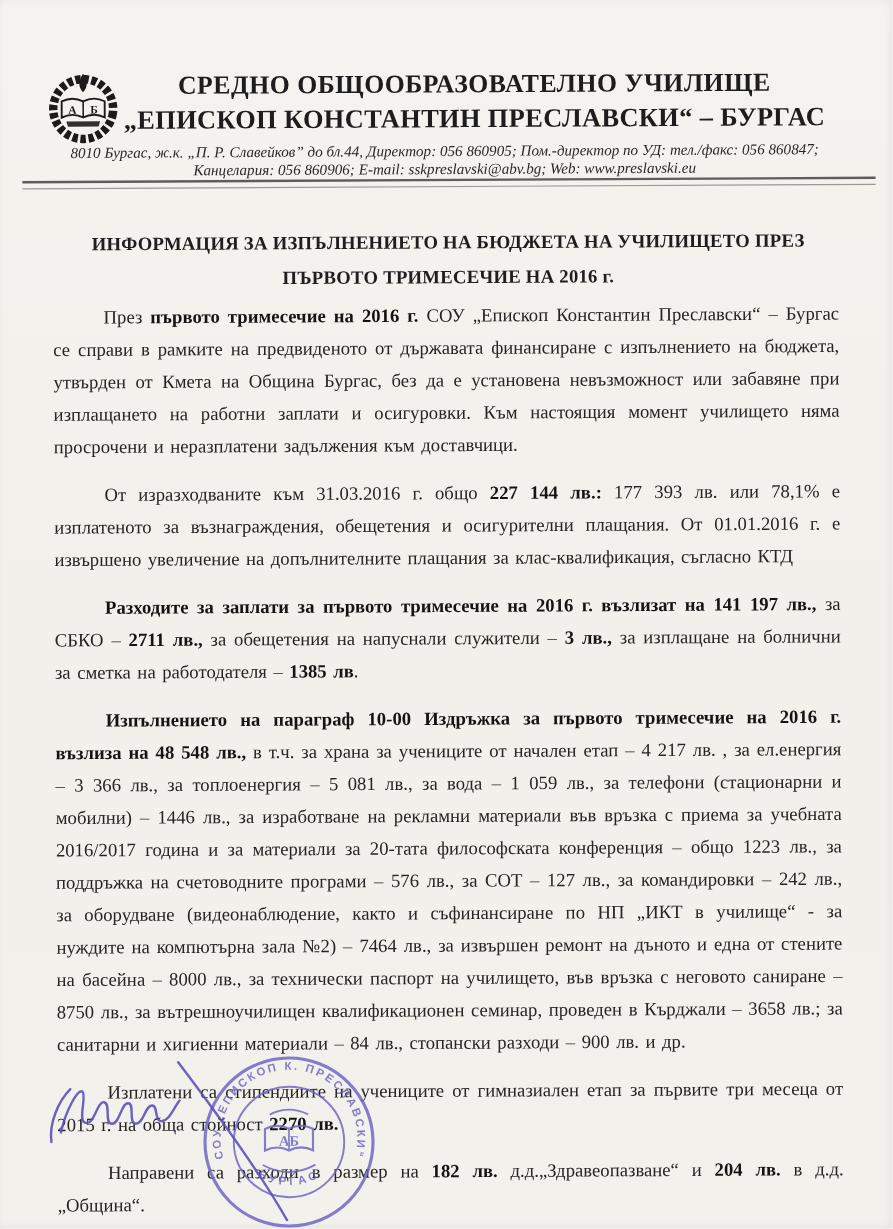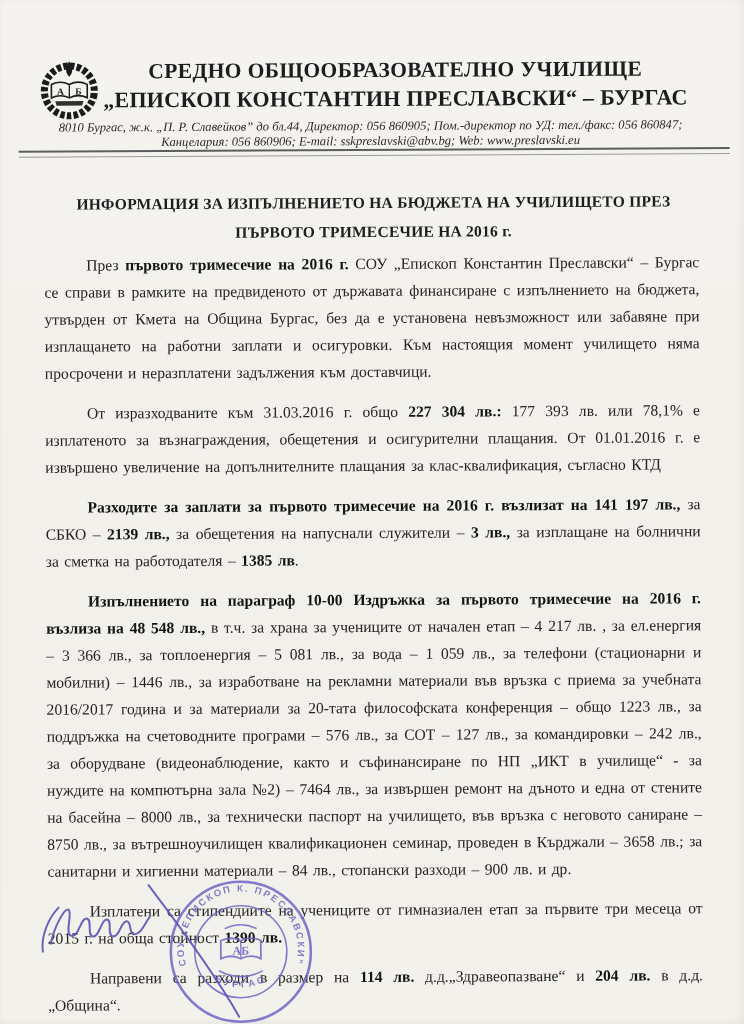--- a/index.html
+++ b/index.html
@@ -70,29 +70,29 @@
     <div class="rule"></div>
 
     <div class="doc-title">
       <div>ИНФОРМАЦИЯ ЗА ИЗПЪЛНЕНИЕТО НА БЮДЖЕТА НА УЧИЛИЩЕТО ПРЕЗ</div>
       <div>ПЪРВОТО ТРИМЕСЕЧИЕ НА 2016 г.</div>
     </div>
 
     <div class="body-text">
       <p><span>През </span><b>първото тримесечие на 2016 г.</b><span> СОУ „Епископ Константин Преславски“ – Бургас се справи в рамките на предвиденото от държавата финансиране с изпълнението на бюджета, утвърден от Кмета на Община Бургас, без да е установена невъзможност или забавяне при изплащането на работни заплати и осигуровки. Към настоящия момент училището няма просрочени и неразплатени задължения към доставчици.</span></p>
 
-      <p><span>От изразходваните към 31.03.2016 г. общо </span><b>227 304 лв.:</b><span> 177 393 лв. или 78,1% е изплатеното за възнаграждения, обещетения и осигурителни плащания. От 01.01.2016 г. е извършено увеличение на допълнителните плащания за клас-квалификация, съгласно КТД</span></p>
+      <p><span>От изразходваните към 31.03.2016 г. общо </span><b>227 144 лв.:</b><span> 177 393 лв. или 78,1% е изплатеното за възнаграждения, обещетения и осигурителни плащания. От 01.01.2016 г. е извършено увеличение на допълнителните плащания за клас-квалификация, съгласно КТД</span></p>
 
-      <p><b>Разходите за заплати за първото тримесечие на 2016 г. възлизат на 141 197 лв.,</b><span> за СБКО – </span><b>2139 лв.,</b><span> за обещетения на напуснали служители – </span><b>3 лв.,</b><span> за изплащане на болнични за сметка на работодателя – </span><b>1385 лв</b><span>.</span></p>
+      <p><b>Разходите за заплати за първото тримесечие на 2016 г. възлизат на 141 197 лв.,</b><span> за СБКО – </span><b>2711 лв.,</b><span> за обещетения на напуснали служители – </span><b>3 лв.,</b><span> за изплащане на болнични за сметка на работодателя – </span><b>1385 лв</b><span>.</span></p>
 
       <p><b>Изпълнението на параграф 10-00 Издръжка за първото тримесечие на 2016 г. възлиза на 48 548 лв.,</b><span> в т.ч. за храна за учениците от начален етап – 4 217 лв. , за ел.енергия – 3 366 лв., за топлоенергия – 5 081 лв., за вода – 1 059 лв., за телефони (стационарни и мобилни) – 1446 лв., за изработване на рекламни материали във връзка с приема за учебната 2016/2017 година и за материали за 20-тата философската конференция – общо 1223 лв., за поддръжка на счетоводните програми – 576 лв., за СОТ – 127 лв., за командировки – 242 лв., за оборудване (видеонаблюдение, както и съфинансиране по НП „ИКТ в училище“ - за нуждите на компютърна зала №2) – 7464 лв., за извършен ремонт на дъното и една от стените на басейна – 8000 лв., за технически паспорт на училището, във връзка с неговото саниране – 8750 лв., за вътрешноучилищен квалификационен семинар, проведен в Кърджали – 3658 лв.; за санитарни и хигиенни материали – 84 лв., стопански разходи – 900 лв. и др.</span></p>
 
-      <p><span>Изплатени са стипендиите на учениците от гимназиален етап за първите три месеца от 2015 г. на обща стойност </span><b>1390 лв.</b></p>
+      <p><span>Изплатени са стипендиите на учениците от гимназиален етап за първите три месеца от 2015 г. на обща стойност </span><b>2270 лв.</b></p>
 
-      <p><span>Направени са разходи в размер на </span><b>114 лв.</b><span> д.д.„Здравеопазване“ и </span><b>204 лв.</b><span> в д.д.„Община“.</span></p>
+      <p><span>Направени са разходи в размер на </span><b>182 лв.</b><span> д.д.„Здравеопазване“ и </span><b>204 лв.</b><span> в д.д.„Община“.</span></p>
 
       <div class="sig-name">МАРТИН ИЛИЕВ</div>
       <div class="sig-title">Директор на СОУ „Епископ Константин Преславски” – Бургас</div>
     </div>
 
     <div class="stamp-wrap">
       <svg width="152" height="150" viewBox="0 0 152 150">
         <defs>
           <path id="arcTop" d="M 22,90 A 57,57 0 1 1 130,90" fill="none"></path>
           <path id="arcBottom" d="M 24,68 A 53,53 0 0 0 128,68" fill="none"></path>

